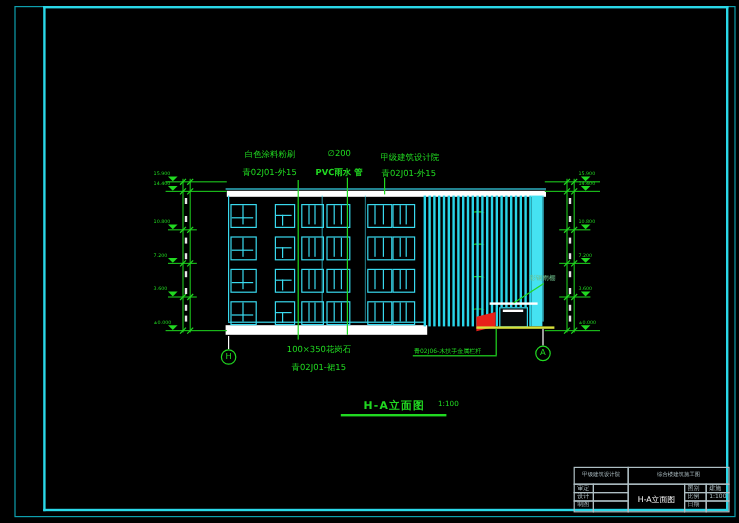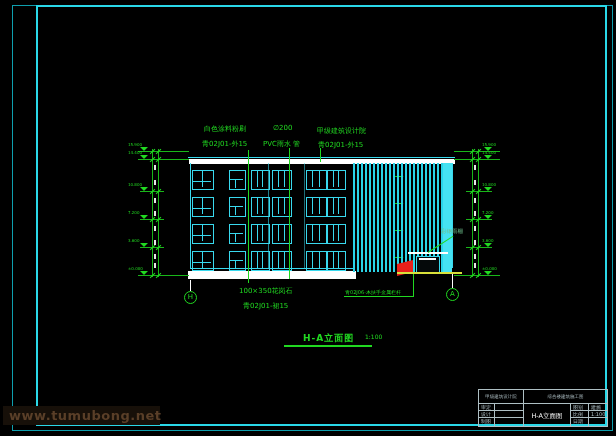--- a/index.html
+++ b/index.html
@@ -188,21 +188,21 @@
   <div class="line gr" style="left:248px;top:150px;width:1px;height:133px;"></div>
   <div class="line gr" style="left:289px;top:148px;width:1px;height:131px;"></div>
   <div class="line gr" style="left:320px;top:148px;width:1px;height:14px;"></div>
   <div class="line gr" style="left:413px;top:274px;width:1px;height:22px;"></div>
   <div class="line gr" style="left:344px;top:296px;width:70px;height:1px;"></div>
   <div class="line gr" style="left:428px;top:252px;width:30px;height:1px;transform:rotate(-33deg);transform-origin:left center;"></div>
 
   <div class="abs gtxt" style="left:204px;top:124px;font-size:7px;">白色涂料粉刷</div>
   <div class="abs gtxt" style="left:202px;top:139px;font-size:7px;">青02J01-外15</div>
   <div class="abs gtxt" style="left:273px;top:124px;font-size:7px;">∅200</div>
-  <div class="abs gtxt" style="left:263px;top:139px;font-size:7px;">PVC雨水 管</div>
+  <div class="abs gtxt" style="left:263px;top:139px;font-size:7px;font-weight:bold;">PVC雨水 管</div>
   <div class="abs gtxt" style="left:317px;top:126px;font-size:7px;">甲级建筑设计院</div>
   <div class="abs gtxt" style="left:318px;top:140px;font-size:7px;">青02J01-外15</div>
 
   <div class="abs gtxt" style="left:239px;top:286px;font-size:7px;">100×350花岗石</div>
   <div class="abs gtxt" style="left:243px;top:301px;font-size:7px;">青02J01-裙15</div>
   <div class="abs gtxt" style="left:345px;top:289px;font-size:5px;">青02J06-木扶手金属栏杆</div>
   <div class="abs" style="left:441px;top:228px;font-size:5.5px;color:#6fc08d;white-space:nowrap;">彩钢雨棚</div>
 
   <div class="line wh" style="left:190px;top:280px;width:1px;height:11px;"></div>
   <div class="bubble" style="left:184px;top:291px;">H</div>
@@ -310,17 +310,14 @@
     <div class="tb-cell" style="left:523px;top:403px;width:48px;height:24px;color:#ffffff;font-size:6.5px;line-height:24px;text-align:center;">H-A立面图</div>
 
     <div class="tb-cell tb-label" style="left:570px;top:403px;width:19px;height:8px;">图别</div>
     <div class="tb-cell tb-label" style="left:588px;top:403px;width:20px;height:8px;">建施</div>
     <div class="tb-cell tb-label" style="left:570px;top:410px;width:19px;height:8px;">比例</div>
     <div class="tb-cell tb-label" style="left:588px;top:410px;width:20px;height:8px;">1:100</div>
     <div class="tb-cell tb-label" style="left:570px;top:417px;width:19px;height:10px;">日期</div>
     <div class="tb-cell tb-label" style="left:588px;top:417px;width:20px;height:10px;"></div>
   </div>
 
-  <div class="abs" id="wm-bar" style="z-index:20;">
-    <span id="wm-url">www.tumubong.net</span>
-  </div>
 
 </div>
 
 </body></html>

